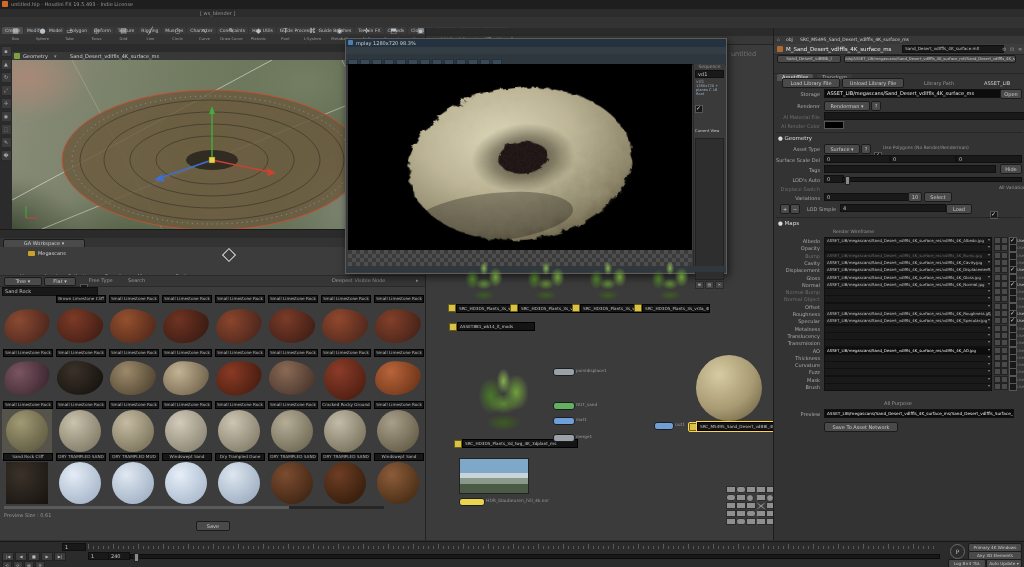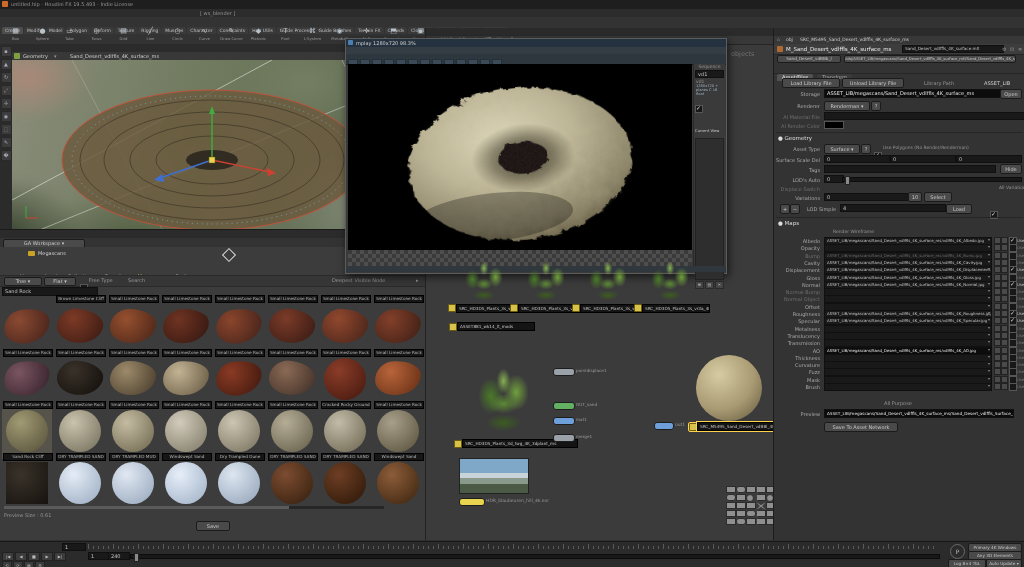--- a/index.html
+++ b/index.html
@@ -305,21 +305,21 @@
   </div>
 
   <div class="abs netbg" style="left:425px;top:28px;width:348px;height:512px;border-left:1px solid #222">
     <div class="abs" style="left:0;top:0;width:348px;height:8px;background:#2b2b2b">
       <span class="tab on" style="font-size:4.5px"><span>M_Sand_Desert_vdBBb_4K_surface_lib</span> ×</span>
     </div>
     <div class="abs" style="left:0;top:8px;width:348px;height:8px;background:#383838;border-bottom:1px solid #252525">
       <span class="abs txt t45" style="left:12px;top:1px">obj / Sand_Desert_vdlffls_4K_surface_ms</span>
       <span class="abs" style="left:3px;top:2px;width:4px;height:4px;background:#888;border-radius:50%"></span>
     </div>
-    <div class="abs txt" style="left:305px;top:22px;color:#707070;font-size:6.5px">objects</div>
+    <div class="abs txt" style="left:305px;top:22px;color:#707070;font-size:6.5px">untitled</div>
 
     <div id="plantrow"></div>
     <div class="abs" style="left:23px;top:295px">
       <span class="badge abs" style="left:0;top:0"></span>
       <span class="namebar abs" style="left:8px;top:-1px;width:72px">ASSET881_wk14_lt_mods</span>
     </div>
 
     <div class="abs" style="left:35px;top:334px;width:85px;height:76px;background:
          radial-gradient(22px 14px at 50% 55%,#5c8a33,transparent 70%),
          radial-gradient(18px 26px at 35% 45%,#4a7a28,transparent 70%),

